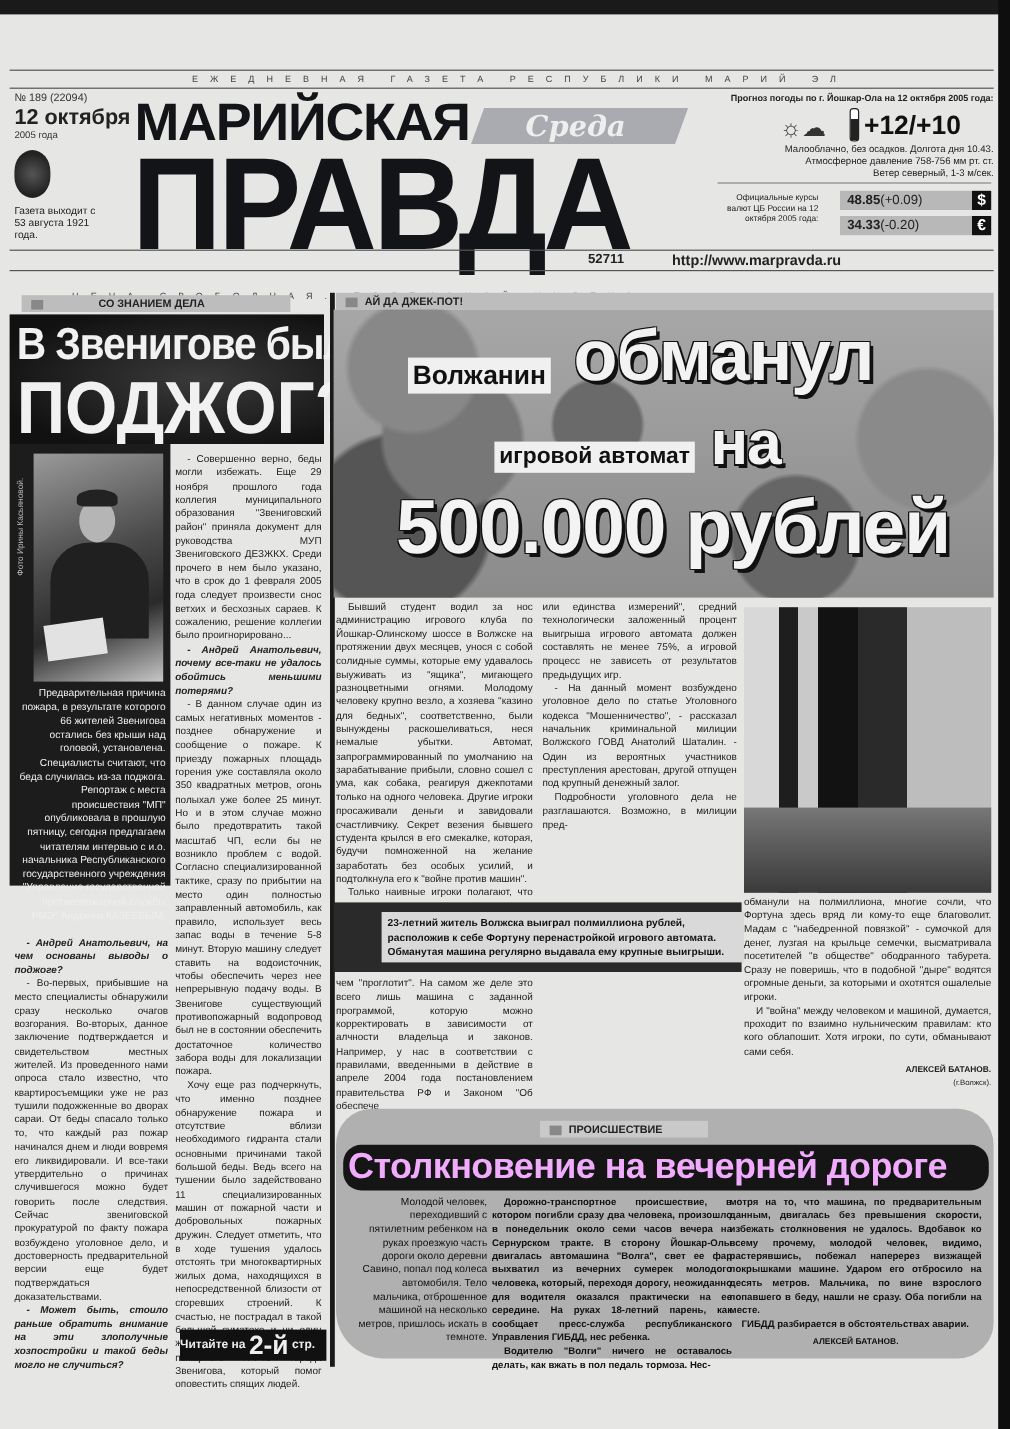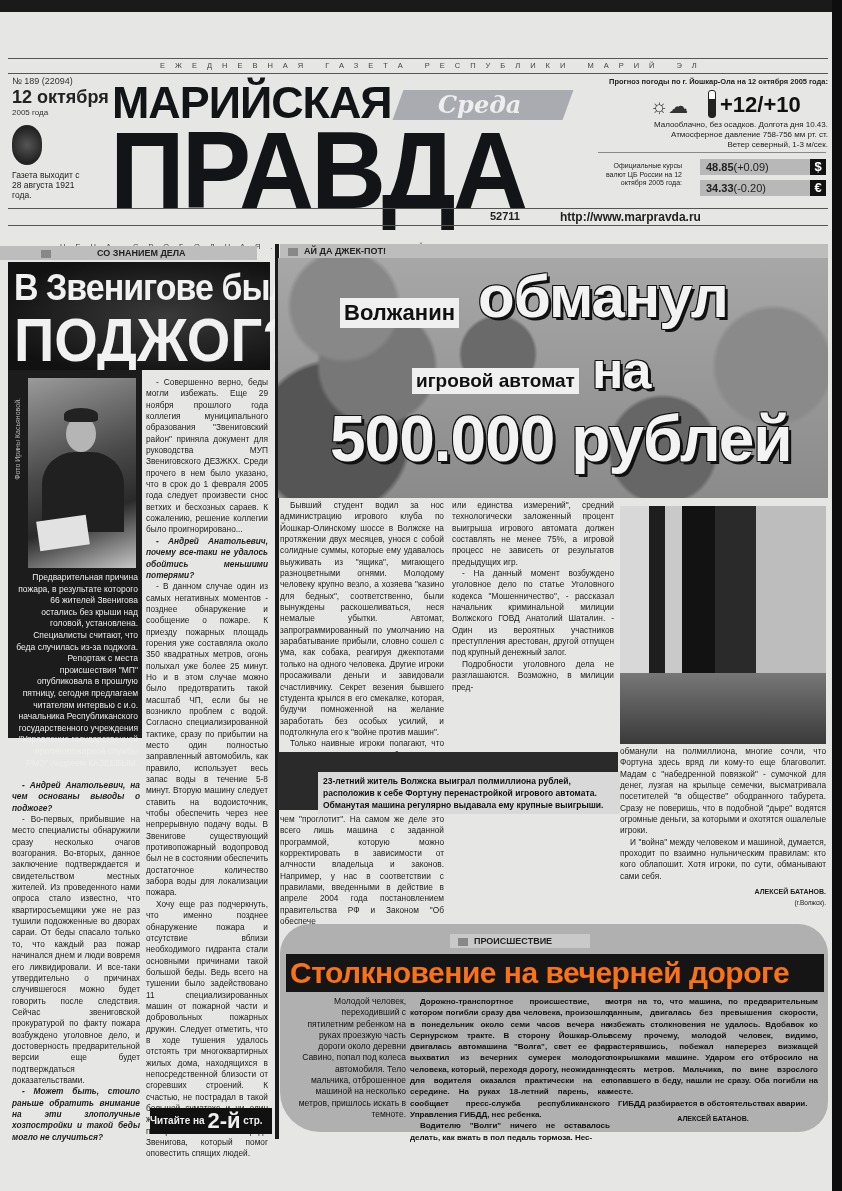--- a/index.html
+++ b/index.html
@@ -45,43 +45,43 @@
   .col p{margin:0;text-indent:10px;}
   .col .q{font-weight:bold;font-style:italic;}
   .readmore{position:absolute;left:150px;top:1108px;width:122px;height:26px;background:#111;color:#eee;font-weight:bold;font-size:10px;line-height:26px;text-align:left;}
   .readmore b{font-size:22px;font-weight:900;vertical-align:middle;}
   .centerimg{position:absolute;left:278px;top:258px;width:550px;height:240px;background:radial-gradient(circle at 12% 20%,#888 0 10%,transparent 11%),radial-gradient(circle at 18% 45%,#777 0 12%,transparent 13%),radial-gradient(circle at 10% 75%,#555 0 14%,transparent 15%),radial-gradient(circle at 40% 40%,#6a6a6a 0 10%,transparent 11%),radial-gradient(circle at 90% 45%,#8a8a8a 0 11%,transparent 12%),radial-gradient(circle at 70% 80%,#666 0 12%,transparent 13%),linear-gradient(#a7a7a7,#8b8b8b);}
   .bigword{position:absolute;font-weight:900;color:#f3f3f3;text-shadow:3px 3px 0 #111,-1px -1px 0 #111,1px -1px 0 #111,-1px 1px 0 #111;letter-spacing:-1px;white-space:nowrap;}
   .tag{position:absolute;background:#f0f0f0;color:#111;font-weight:900;padding:0 4px;white-space:nowrap;}
   .doorphoto{position:absolute;left:620px;top:506px;width:206px;height:238px;background:linear-gradient(90deg,#d8d8d8 0 14%,#1e1e1e 14% 22%,#c9c9c9 22% 30%,#121212 30% 46%,#2a2a2a 46% 66%,#bdbdbd 66% 100%);}
   .doorphoto .ground{position:absolute;left:0;bottom:0;width:100%;height:30%;background:linear-gradient(#777,#3a3a3a);}
   .callout-band{position:absolute;left:278px;top:752px;width:340px;height:58px;background:#2a2a2a;}
-  .callout{position:absolute;left:318px;top:760px;width:292px;padding:3px 5px;background:#d9d9d9;font-size:8.5px;font-weight:bold;line-height:12px;color:#111;font-family:"Liberation Sans Narrow","Liberation Sans",sans-serif;margin-top:12px;}
+  .callout{position:absolute;left:318px;top:760px;width:292px;padding:3px 5px;background:#d9d9d9;font-size:8.5px;font-weight:bold;line-height:12px;color:#111;font-family:"Liberation Sans Narrow","Liberation Sans",sans-serif;}
   .sig{font-weight:bold;font-size:7px;text-align:right;margin-top:4px;}
   .sig2{font-size:6.5px;text-align:right;}
   .box{position:absolute;left:280px;top:924px;width:548px;height:208px;background:#b0b0b0;border-radius:30px 30px 30px 40px;}
-  .box-title{position:absolute;left:286px;top:954px;width:538px;height:38px;background:#151515;color:#f97316;font-size:30px;font-weight:900;line-height:38px;padding-left:4px;box-sizing:border-box;letter-spacing:-0.5px;white-space:nowrap;}
+  .box-title{position:absolute;left:286px;top:954px;width:538px;height:38px;background:#151515;color:#f0abfc;font-size:30px;font-weight:900;line-height:38px;padding-left:4px;box-sizing:border-box;letter-spacing:-0.5px;white-space:nowrap;border-radius:15px;}
   .boxcol{position:absolute;font-size:8px;line-height:11.3px;color:#111;font-weight:bold;font-family:"Liberation Sans Narrow","Liberation Sans",sans-serif;text-align:justify;}
   .boxcol p{margin:0;text-indent:10px;}
 </style>
 </head>
 <body>
 
 <div class="page"></div>
 <div class="rightedge"></div>
 
 <div class="hr" style="left:8px;top:58px;width:820px;"></div>
 <div class="spaced" style="left:160px;top:61px;">ЕЖЕДНЕВНАЯ ГАЗЕТА РЕСПУБЛИКИ МАРИЙ ЭЛ</div>
 <div class="hr" style="left:8px;top:73px;width:820px;"></div>
 
 <div class="issue">№ 189 (22094)</div>
 <div class="date">12 октября</div>
 <div class="year">2005 года</div>
 <div class="emblem"></div>
-<div class="since">Газета выходит с 28 августа 1921 года.</div>
+<div class="since">Газета выходит с 53 августа 1921 года.</div>
 
 <div class="sreda">
     <span>Среда</span>
   </div>
 <div class="mast1">МАРИЙСКАЯ</div>
 <div class="mast2">ПРАВДА</div>
 
 <div class="wx-title">Прогноз погоды по г. Йошкар-Ола на 12 октября 2005 года:</div>
 <div class="wx-icon">☼☁</div>
 <div class="thermo"></div>
@@ -97,21 +97,21 @@
 <div class="cur" style="top:159px;">$</div>
 <div class="fx" style="top:180px;"><b>34.33</b><span>(-0.20)</span></div>
 <div class="cur" style="top:180px;">€</div>
 
 <div class="hr" style="left:8px;top:208px;width:820px;"></div>
 <div class="spaced" style="left:60px;top:211px;margin-top:31px;">ЦЕНА СВОБОДНАЯ. ПОДПИСНОЙ ИНДЕКС</div>
 <div class="index">52711</div>
 <div class="url">http://www.marpravda.ru</div>
 <div class="hr" style="left:8px;top:225px;width:820px;"></div>
 
-<div class="rubric" style="left:0;top:246px;width:224px;padding-left:33px;"><i></i><span style="margin-left:40px;">СО ЗНАНИЕМ ДЕЛА</span></div>
+<div class="rubric" style="left:18px;top:246px;width:224px;"><i></i><span style="margin-left:40px;">СО ЗНАНИЕМ ДЕЛА</span></div>
 <div class="lefthead">
   <div class="h1">В Звенигове был</div>
   <div class="h2">ПОДЖОГ?</div>
 </div>
 <div class="darkpanel"></div>
 <div class="photo">
   <div class="body"></div>
   <div class="face"></div>
   <div class="hair"></div>
   <div class="paper"></div>

